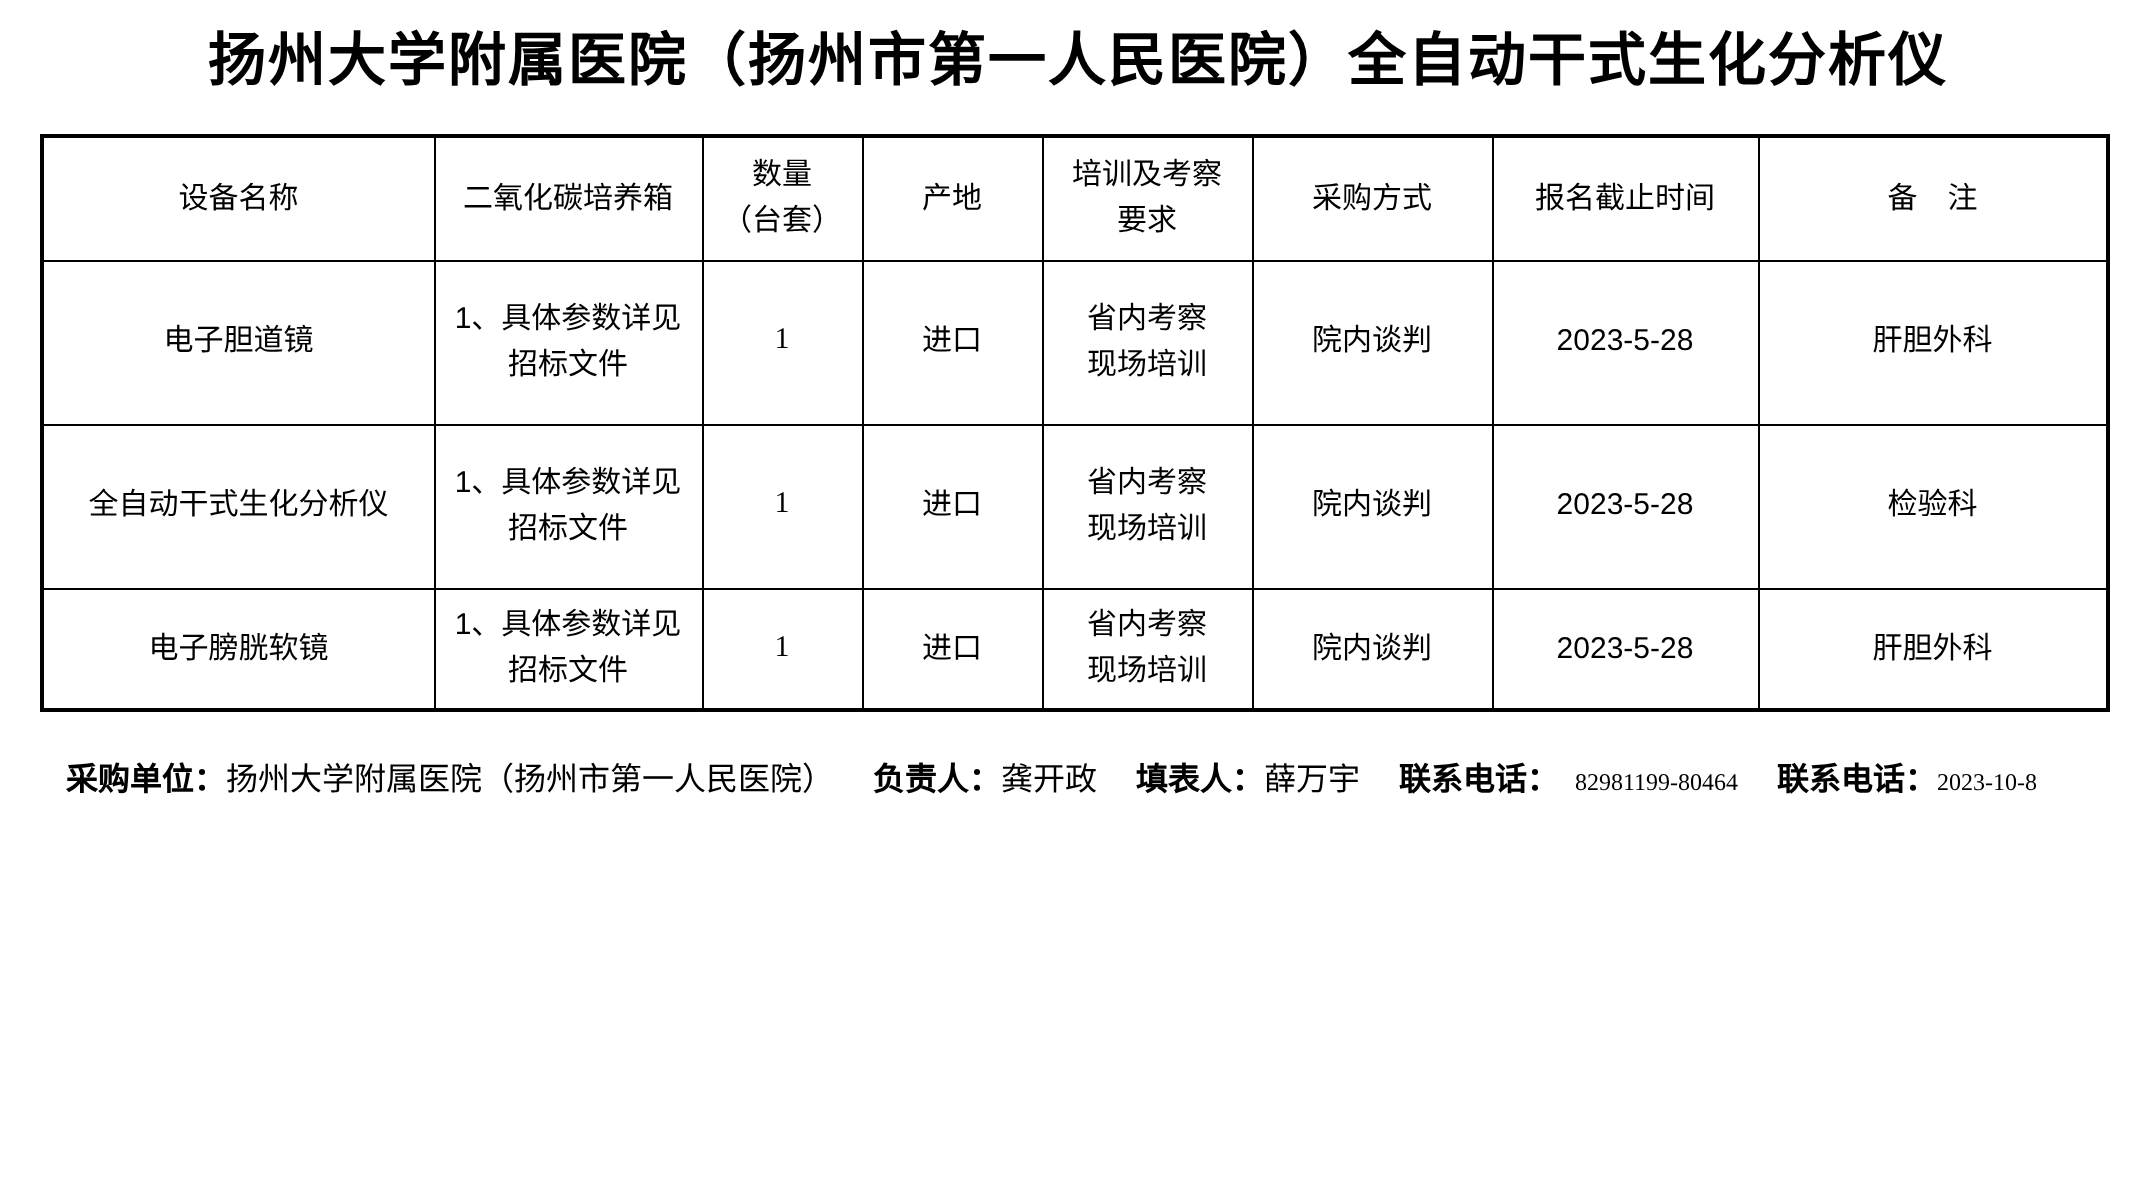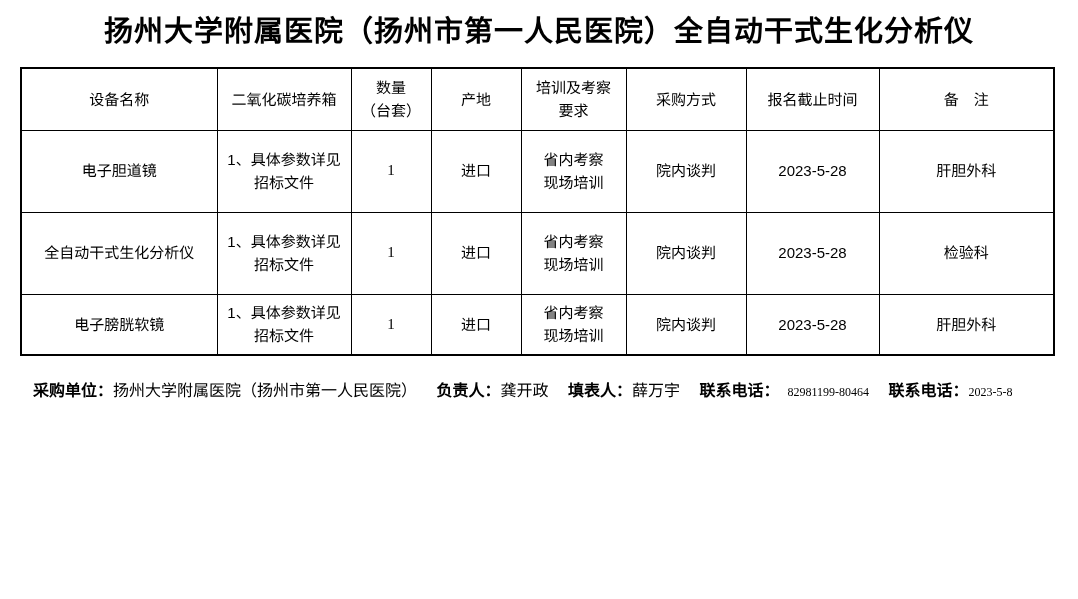--- a/index.html
+++ b/index.html
@@ -151,16 +151,16 @@
       <td class="c-note">肝胆外科</td>
     </tr>
   </tbody>
   </table>
 
   <div class="doc-footer">
     <span class="grp"><span class="lbl">采购单位：</span><span class="val">扬州大学附属医院（扬州市第一人民医院）</span></span>
     <span class="grp"><span class="lbl">负责人：</span><span class="val">龚开政</span></span>
     <span class="grp"><span class="lbl">填表人：</span><span class="val">薛万宇</span></span>
     <span class="grp"><span class="lbl">联系电话：</span><span class="val num phone-val">82981199-80464</span></span>
-    <span class="grp"><span class="lbl">联系电话：</span><span class="val num">2023-5-8</span></span>
+    <span class="grp"><span class="lbl">联系电话：</span><span class="val num">2023-10-8</span></span>
   </div>
 
 </div>
 
 </body></html>

